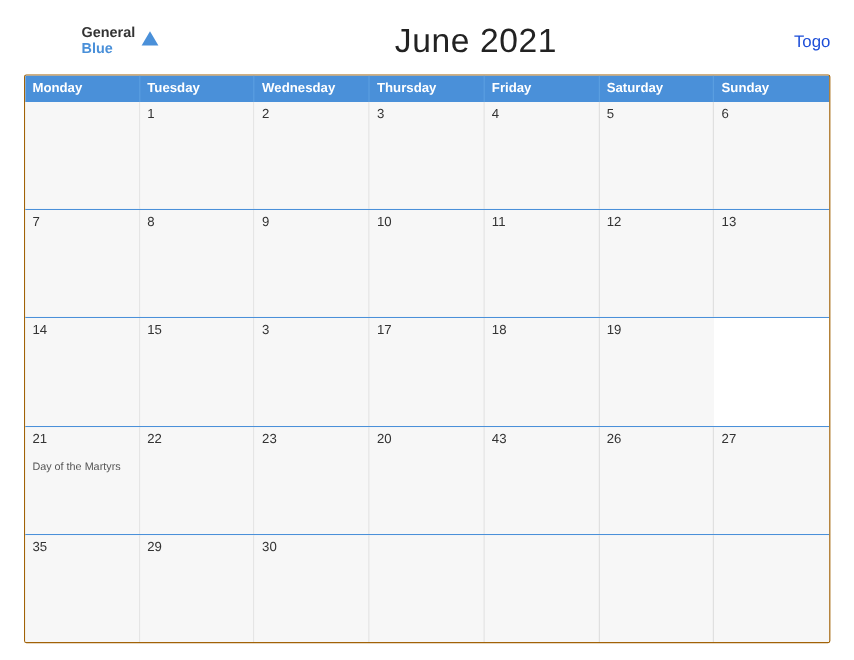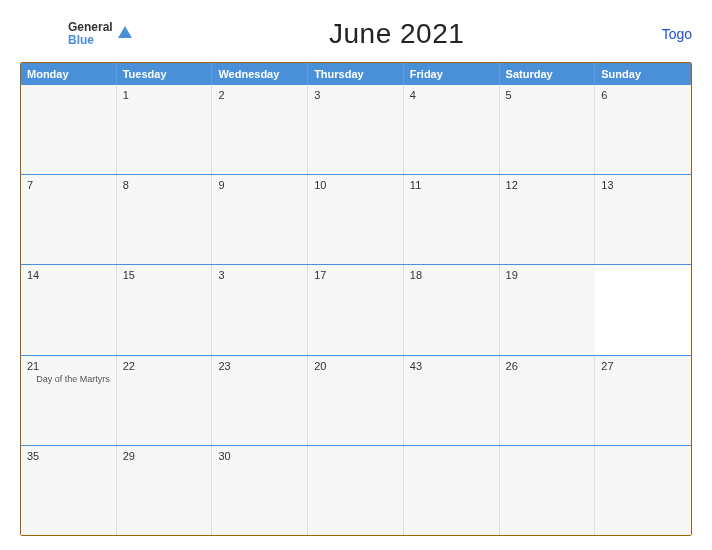--- a/index.html
+++ b/index.html
@@ -112,24 +112,23 @@
     .cal-cell:last-child { border-right: none; }
     .cal-cell.empty { background: #f7f7f7; }
     .day-num {
       font-size: 11px;
       color: #333;
       display: block;
     }
     .holiday-label {
       font-size: 9px;
       color: #555;
-      margin-top: 2px;
+      margin-top: 12px;
       display: block;
       line-height: 1.2;
-      text-align: right;
     }
   </style>
 </head>
 <body>
 
 <div class="page">
   <div class="header">
     <div class="logo">
       <div class="logo-text">
         <span class="logo-general">General</span>

